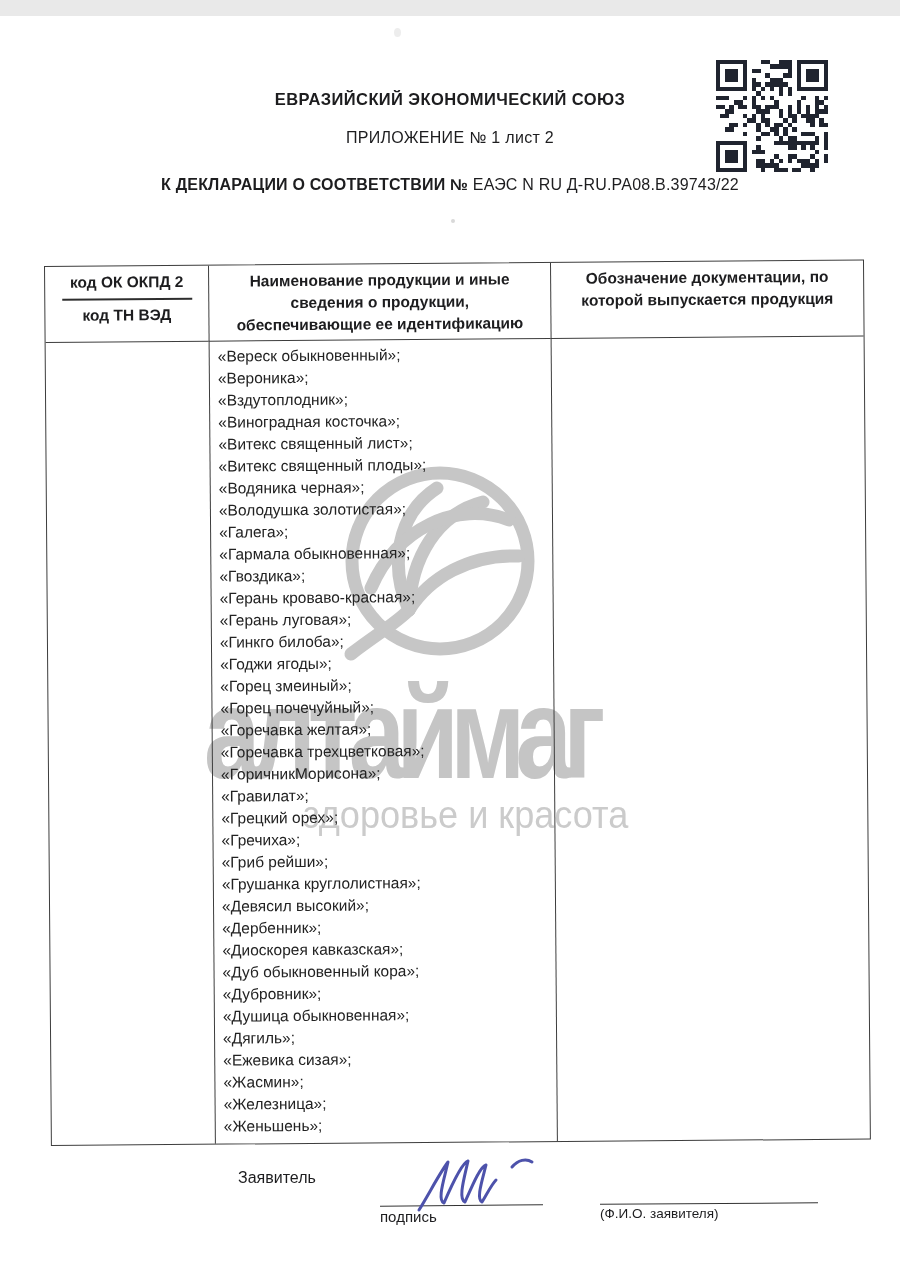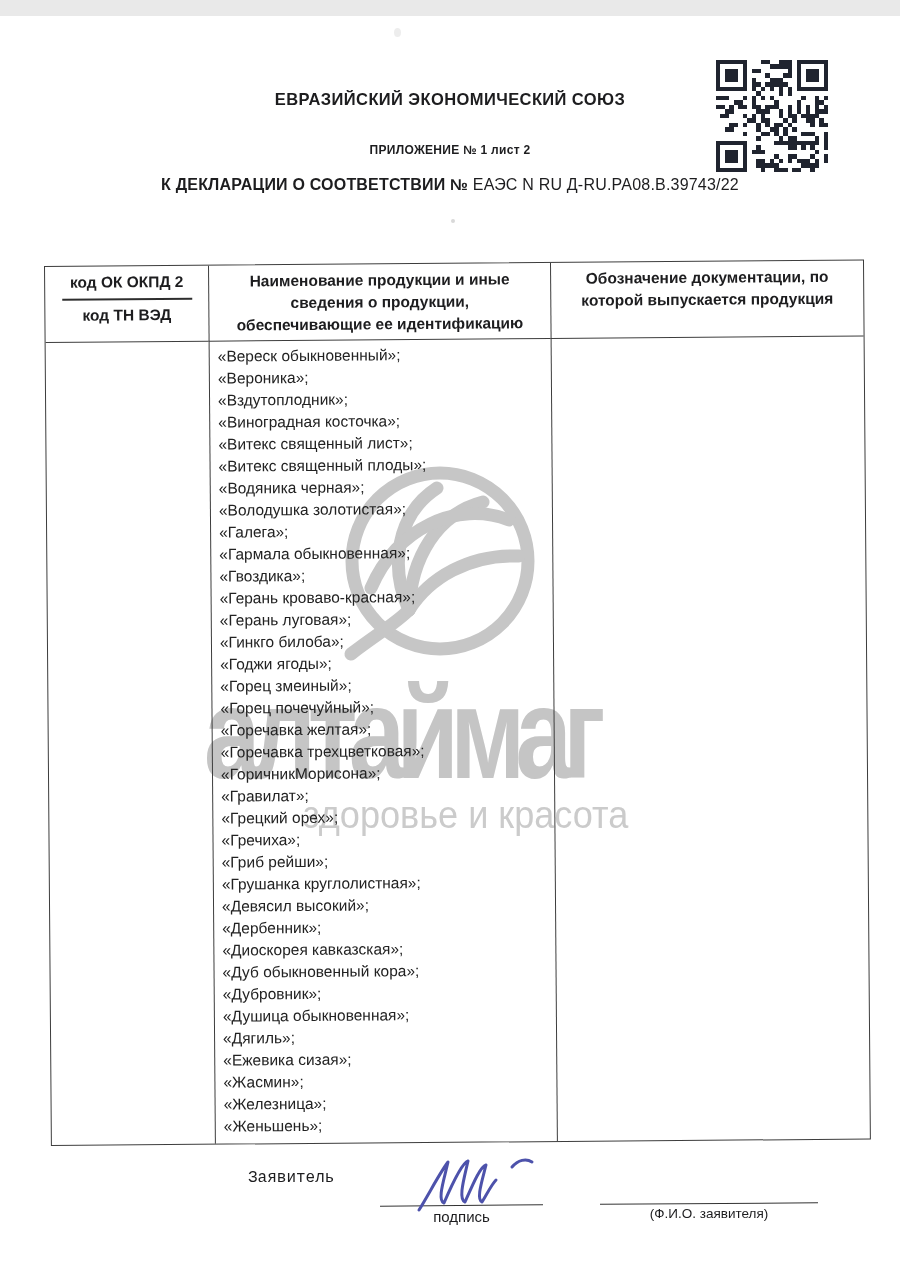--- a/index.html
+++ b/index.html
@@ -6,21 +6,21 @@
   .page{
     position:relative;width:900px;height:1273px;margin:16px auto;
     background:#ffffff;overflow:hidden;
     font-family:"Liberation Sans","DejaVu Sans",sans-serif;
     color:#1d1d1f;
     padding-left:24px;
   }
   
   .hdr{position:absolute;left:0;width:900px;text-align:center;z-index:4;}
   .hdr1{top:74px;font-size:16.5px;font-weight:bold;letter-spacing:.4px;}
-  .hdr2{top:127px;font-size:12px;font-weight:bold;letter-spacing:.3px;}
+  .hdr2{top:113px;font-size:16px;font-weight:normal;letter-spacing:.3px;}
   .hdr3{top:160px;font-size:16px;letter-spacing:.2px;}
   .hdr3 .lbl{font-weight:bold;}
   .hdr3 .num{font-weight:normal;}
   
   .qr{position:absolute;left:716px;top:44px;width:112px;height:112px;z-index:1;}
   .qr svg{width:100%;height:100%;shape-rendering:crispEdges;}
   
   .wm{position:absolute;z-index:0;color:#c6c6c6;}
   .wm-tree{left:337px;top:442px;width:206px;height:256px;}
   .wm-brand{
@@ -44,30 +44,30 @@
   .cell.first{border-left:none;}
   .thead{border-bottom:1.2px solid #3d3d3d;min-height:64px;
     font-weight:bold;font-size:15.5px;text-align:center;line-height:22px;padding:5px 4px 4px;}
   .thead.pre{white-space:pre-line;}
   .c1sep{width:130px;margin:5px auto 4px;border-top:2px solid #2e2e2e;height:0;}
   .tbody{min-height:800px;}
   .plist{padding:4px 6px 6px 8px;font-size:15.5px;line-height:22px;color:#222;}
   .pitem{white-space:nowrap;}
   
   .ft{position:absolute;z-index:2;font-size:16px;}
-  .ft-applicant{left:248px;top:1153px;font-family:Liberation Mono, monospace;}
+  .ft-applicant{left:238px;top:1153px;}
   .sigline{left:380px;top:1189px;width:163px;border-top:1.6px solid #333;
     transform:rotate(-0.6deg);}
-  .sigcap{left:380px;top:1192px;width:163px;text-align:center;font-size:15px;}
+  .sigcap{left:380px;top:1192px;width:163px;font-size:15px;}
   .sig-svg{position:absolute;left:415px;top:1138px;width:130px;height:62px;z-index:3;}
   .fio-name{left:600px;top:1148px;width:218px;text-align:center;line-height:19px;
     white-space:pre-line;}
   .fioline{left:600px;top:1187px;width:218px;border-top:1.6px solid #333;
     transform:rotate(-0.35deg);}
-  .fiocap{left:600px;top:1190px;width:218px;text-align:center;font-size:13.5px;}
+  .fiocap{left:600px;top:1190px;width:218px;text-align:left;font-size:13.5px;}
   
   .speck{position:absolute;border-radius:50%;background:#ededed;z-index:1;}
   .speck.s1{left:394px;top:12px;width:7px;height:9px;}
   .speck.s2{left:451px;top:203px;width:4px;height:4px;background:#d9d9d9;}
 </style>
 </head>
 <body>
 
 <div class="page">
 

